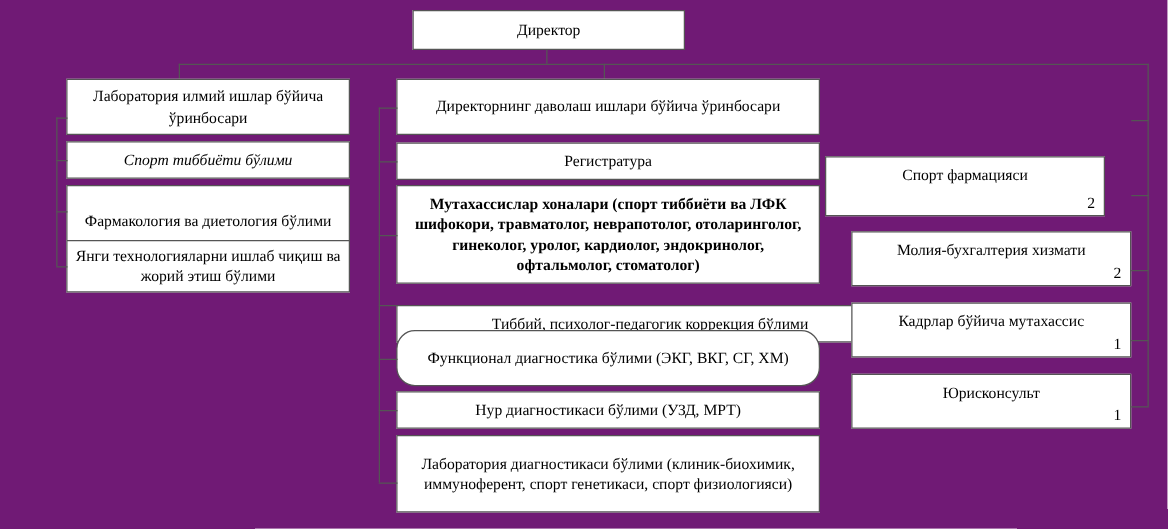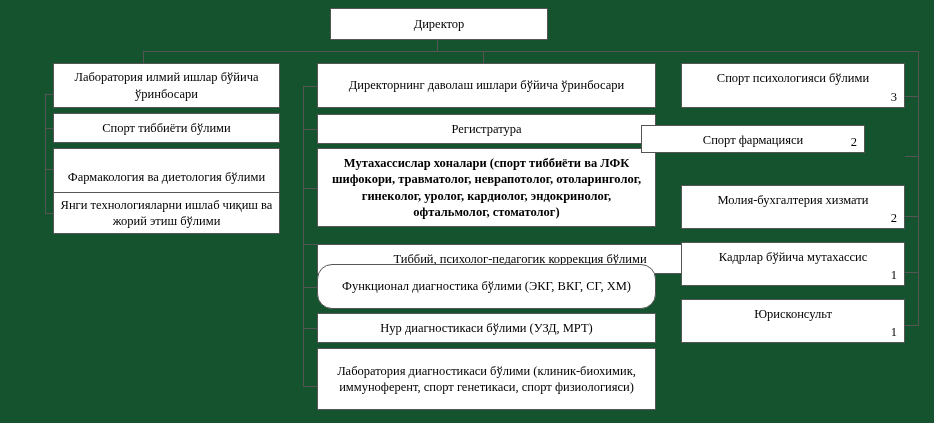--- a/index.html
+++ b/index.html
@@ -4,21 +4,21 @@
 <style>
   html, body {
     margin: 0;
     padding: 0;
     background: #ffffff;
   }
   #chart-root {
     position: relative;
     width: 934px;
     height: 423px;
-    background: #14532d;
+    background: #701a75;
     font-family: "Liberation Serif", "DejaVu Serif", serif;
     overflow: hidden;
   }
   .node {
     position: absolute;
     box-sizing: border-box;
     border: 1px solid #555555;
     background: #ffffff;
     display: flex;
     align-items: center;
@@ -70,21 +70,21 @@
 
   <div class="line v" style="left:437px; top:40px; height:11px;"></div>
   <div class="line h" style="left:143px; top:51px; width:776px;"></div>
   <div class="line v" style="left:143px; top:51px; height:12px;"></div>
   <div class="line v" style="left:483px; top:51px; height:12px;"></div>
   <div class="line v" style="left:918px; top:51px; height:274px;"></div>
 
   <div class="node" style="left:53px; top:63px; width:227px; height:45px;">
     <span class="label">Лаборатория илмий ишлар бўйича ўринбосари</span>
   </div>
-  <div class="node" style="left:53px; top:113px; width:227px; height:30px;">
+  <div class="node" style="left:53px; top:113px; width:227px; height:30px;font-style:italic;">
     <span class="label">Спорт тиббиёти бўлими</span>
   </div>
   <div class="node" style="left:53px; top:148px; width:227px; height:58px;">
     <span class="label">Фармакология ва диетология бўлими</span>
   </div>
   <div class="node" style="left:53px; top:192px; width:227px; height:42px;">
     <span class="label">Янги технологияларни ишлаб чиқиш ва жорий этиш бўлими</span>
   </div>
 
   <div class="line v" style="left:45px; top:94px; height:119px;"></div>
@@ -117,25 +117,21 @@
 
   <div class="line v" style="left:303px; top:86px; height:300px;"></div>
   <div class="line h" style="left:303px; top:86px; width:15px;"></div>
   <div class="line h" style="left:303px; top:129px; width:15px;"></div>
   <div class="line h" style="left:303px; top:188px; width:15px;"></div>
   <div class="line h" style="left:303px; top:244px; width:15px;"></div>
   <div class="line h" style="left:303px; top:287px; width:15px;"></div>
   <div class="line h" style="left:303px; top:328px; width:15px;"></div>
   <div class="line h" style="left:303px; top:386px; width:15px;"></div>
 
-  <div class="node with-count" style="left:681px; top:63px; width:224px; height:45px;">
-    <span class="label">Спорт психологияси бўлими</span>
-    <span class="count">3</span>
-  </div>
-  <div class="node with-count" style="left:641px; top:125px; width:224px; height:28px;">
+  <div class="node with-count" style="left:660px; top:125px; width:224px; height:48px;">
     <span class="label">Спорт фармацияси</span>
     <span class="count">2</span>
   </div>
   <div class="node with-count" style="left:681px; top:185px; width:224px; height:44px;">
     <span class="label">Молия-бухгалтерия хизмати</span>
     <span class="count">2</span>
   </div>
   <div class="node with-count" style="left:681px; top:242px; width:224px; height:44px;">
     <span class="label">Кадрлар бўйича мутахассис</span>
     <span class="count">1</span>

